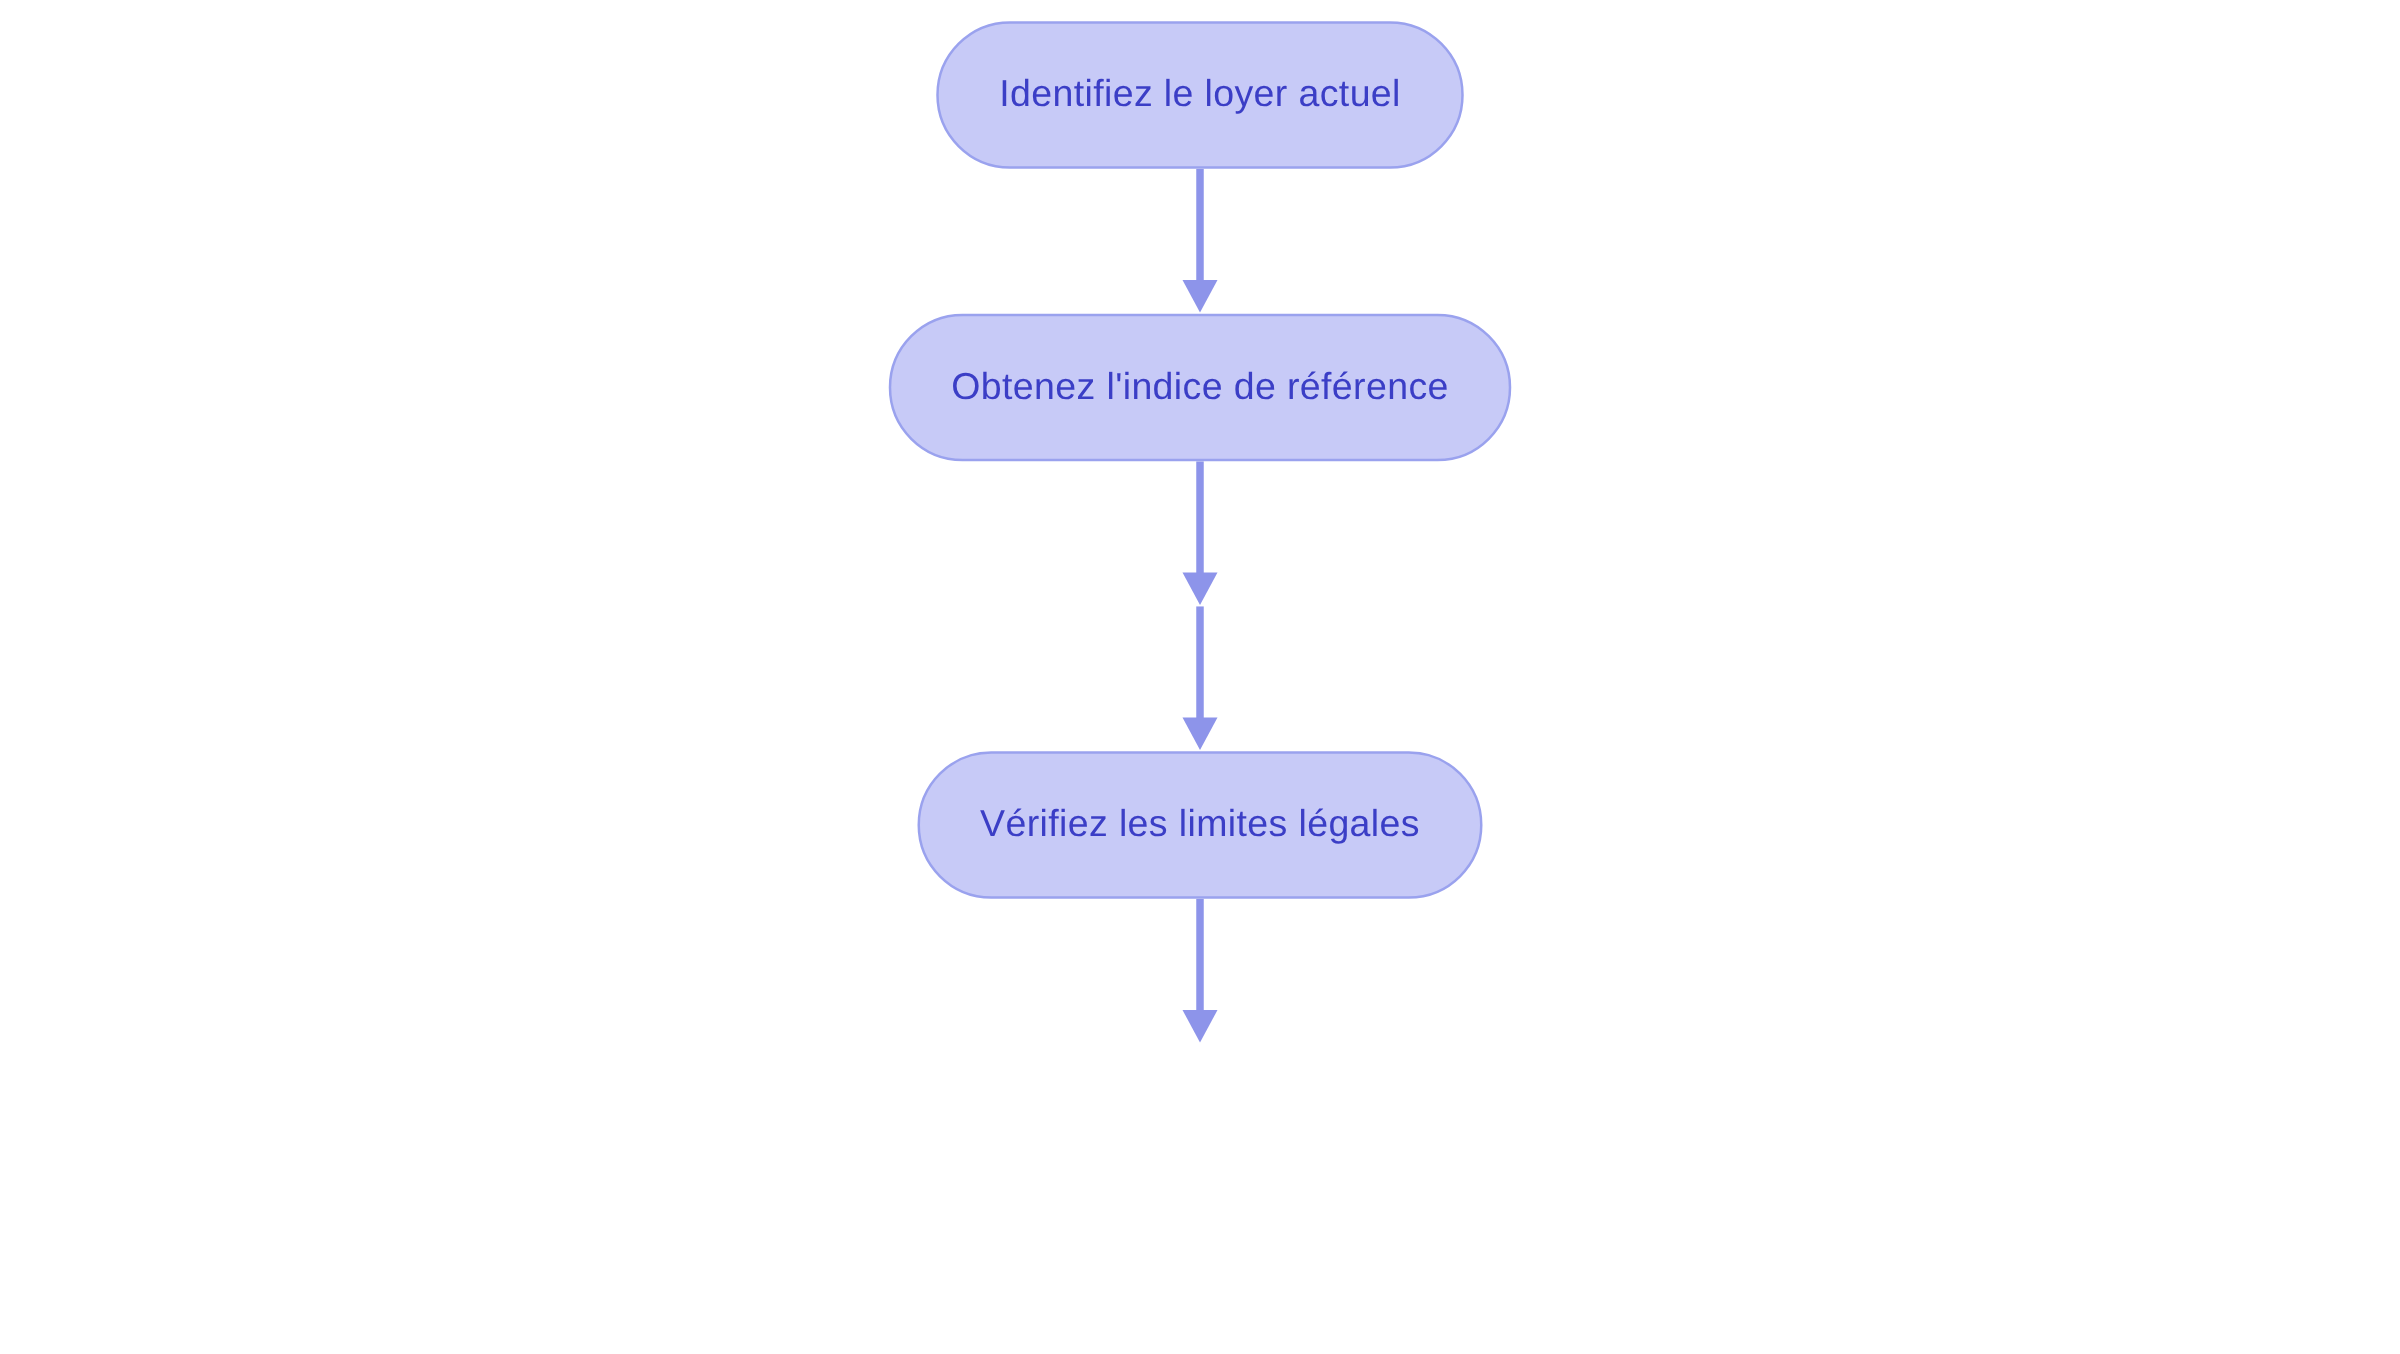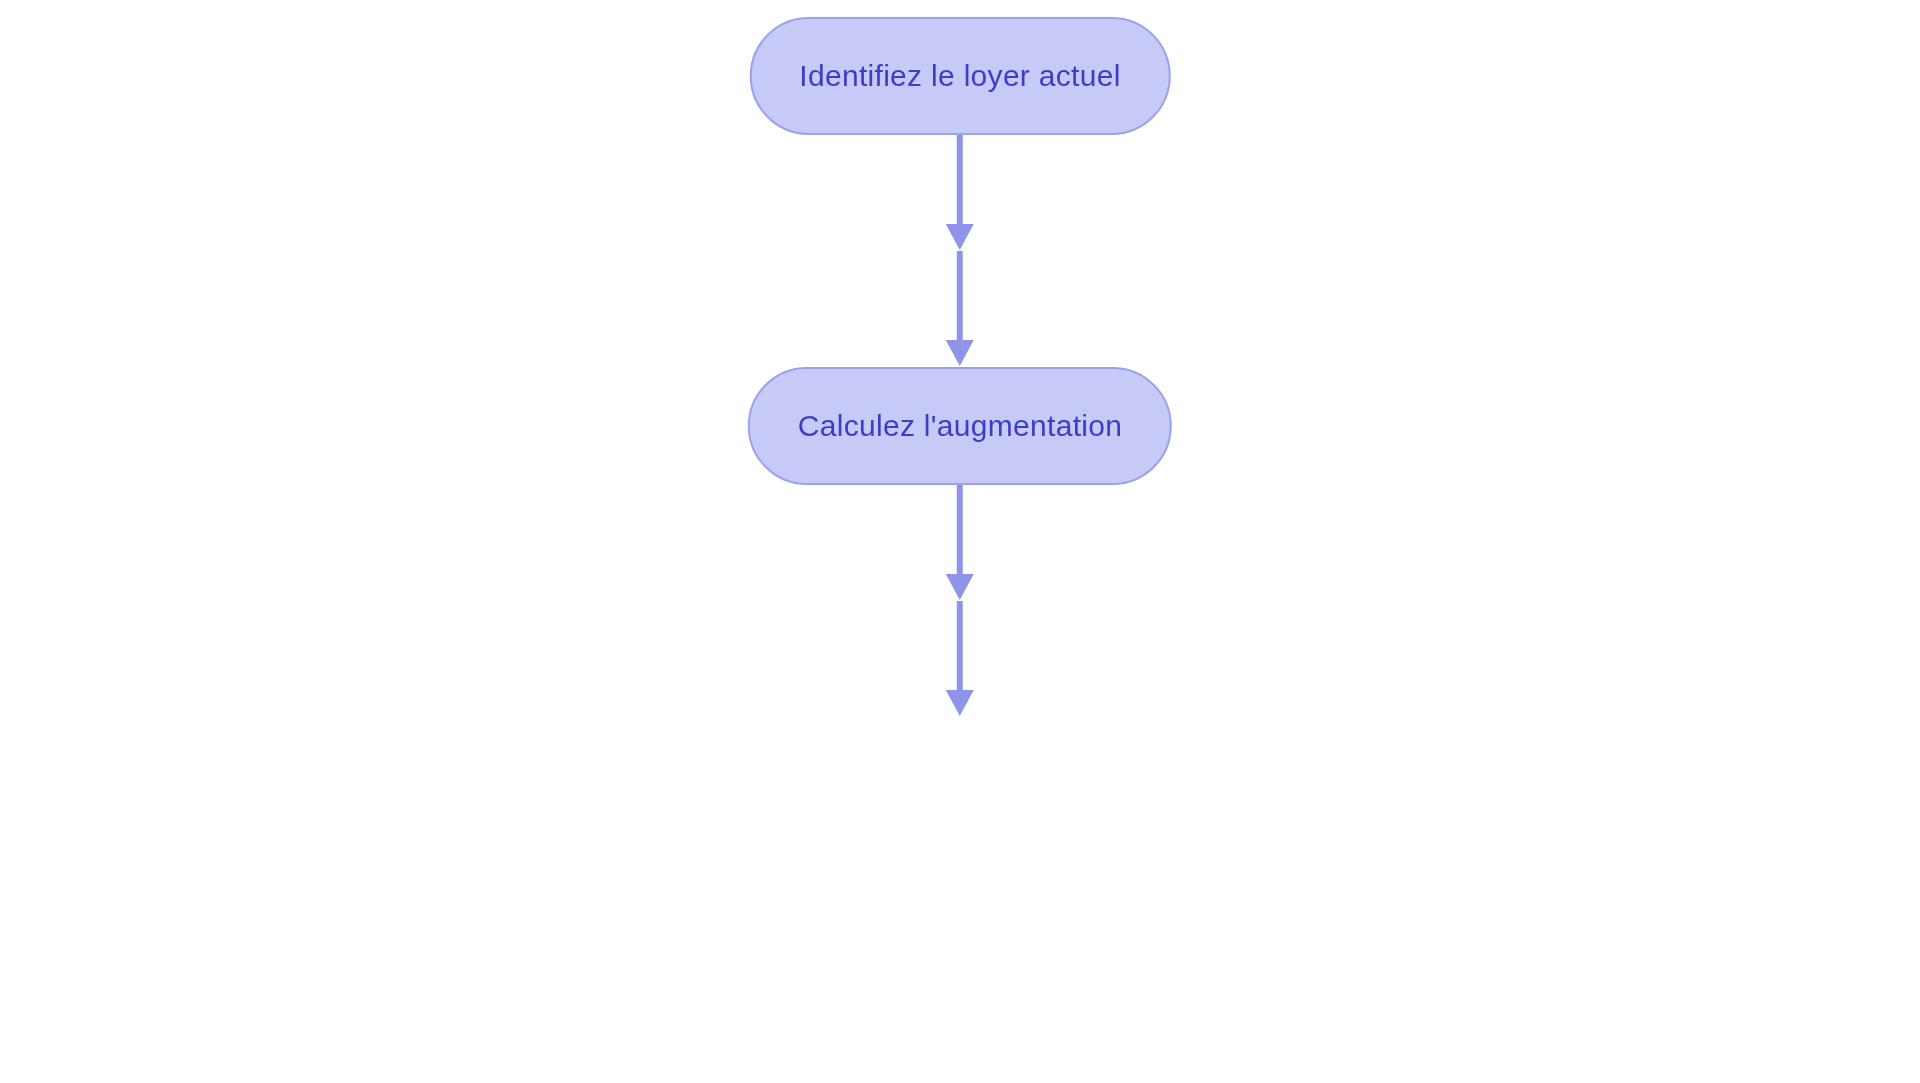--- a/index.html
+++ b/index.html
@@ -73,36 +73,39 @@
 
     <div class="node">
       <span>Identifiez le loyer actuel</span>
     </div>
 
     <svg class="arrow" width="32" height="116" viewBox="0 0 32 116" aria-hidden="true">
       <line class="stem" x1="16" y1="0" x2="16" y2="90"></line>
       <path class="head" d="M 2 89 L 30 89 L 16 115 Z"></path>
     </svg>
 
-
-    <svg class="arrow" width="32" height="116" viewBox="0 0 32 116" aria-hidden="true">
-      <line class="stem" x1="16" y1="0" x2="16" y2="90"></line>
-      <path class="head" d="M 2 89 L 30 89 L 16 115 Z"></path>
-    </svg>
-
     <div class="node">
-      <span>Calculez l'augmentation</span>
+      <span>Obtenez l'indice de référence</span>
     </div>
 
     <svg class="arrow" width="32" height="116" viewBox="0 0 32 116" aria-hidden="true">
       <line class="stem" x1="16" y1="0" x2="16" y2="90"></line>
       <path class="head" d="M 2 89 L 30 89 L 16 115 Z"></path>
     </svg>
 
 
     <svg class="arrow" width="32" height="116" viewBox="0 0 32 116" aria-hidden="true">
       <line class="stem" x1="16" y1="0" x2="16" y2="90"></line>
       <path class="head" d="M 2 89 L 30 89 L 16 115 Z"></path>
     </svg>
 
+    <div class="node">
+      <span>Vérifiez les limites légales</span>
+    </div>
+
+    <svg class="arrow" width="32" height="116" viewBox="0 0 32 116" aria-hidden="true">
+      <line class="stem" x1="16" y1="0" x2="16" y2="90"></line>
+      <path class="head" d="M 2 89 L 30 89 L 16 115 Z"></path>
+    </svg>
+
 
   </div>
 </div>
 
 </body></html>

